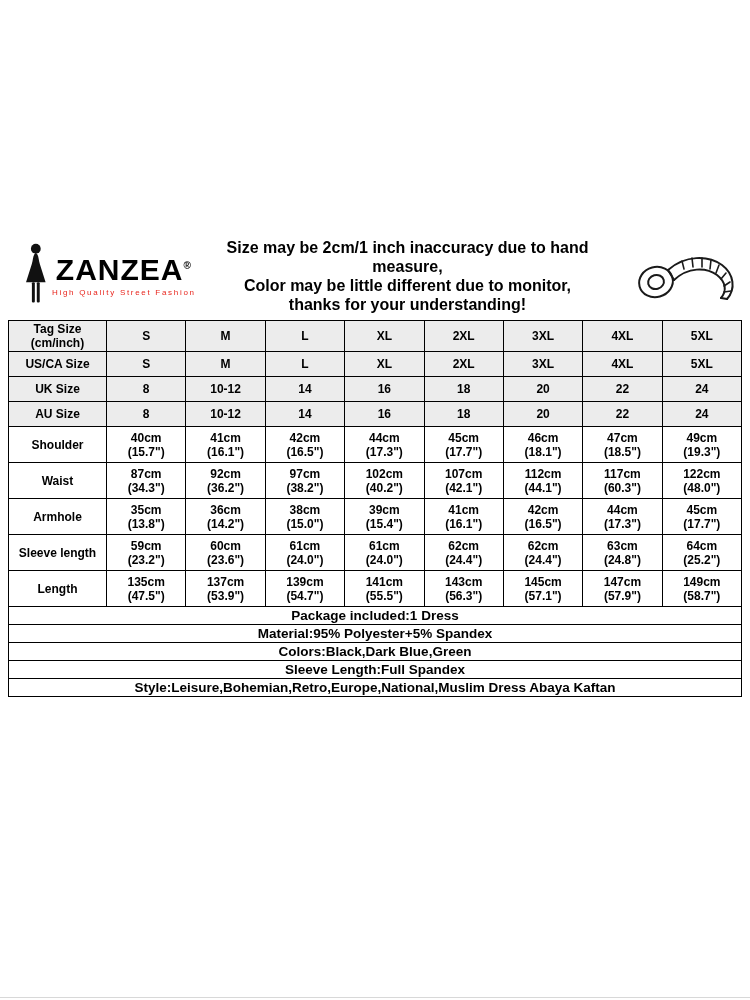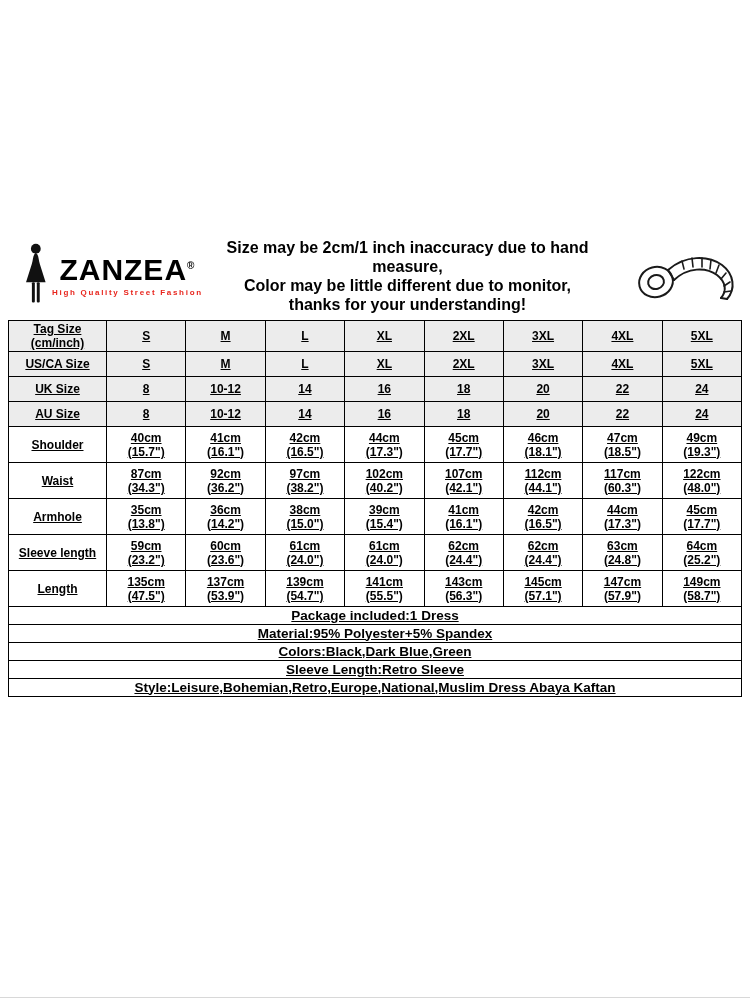--- a/index.html
+++ b/index.html
@@ -16,27 +16,27 @@
   .page::after{
     content:"";position:absolute;left:0;right:0;bottom:2px;height:1px;background:#d8d8d8;
   }
   
   .header{display:flex;align-items:center;height:72px;}
   .logo{display:flex;align-items:center;width:185px;padding-left:12px;box-sizing:border-box;}
   .figure{display:block;margin-right:2px;flex:none;}
   .logo-text{display:flex;flex-direction:column;align-items:center;}
   .brand-line{font-size:30px;font-weight:bold;letter-spacing:1px;line-height:1;white-space:nowrap;}
   .brand-line sup{font-size:10px;font-weight:bold;vertical-align:super;}
-  .tagline{color:#e8251d;font-size:8px;font-weight:bold;letter-spacing:1.7px;margin-top:3px;white-space:nowrap;text-align:center;}
+  .tagline{color:#e8251d;font-size:8px;font-weight:normal;letter-spacing:1.7px;margin-top:3px;white-space:nowrap;text-align:center;}
   .notice{flex:1;text-align:center;font-weight:bold;font-size:16px;line-height:19px;padding:0 4px;}
   .tape{width:120px;display:flex;justify-content:flex-end;align-items:center;}
   
   table.size-table{
     width:100%;border-collapse:collapse;table-layout:fixed;
-    margin-top:8px;font-weight:bold;font-size:12px;text-decoration:underline;
+    margin-top:8px;font-weight:bold;font-size:12px;
   }
   table.size-table td{
     border:1px solid #000;
     text-align:center;vertical-align:middle;
     white-space:pre-line;line-height:14px;
     padding:1px 2px;box-sizing:border-box;
     overflow:hidden;
   }
   col.label-col{width:98px;}
   tr.size td{height:25px;background:#ececec;}
@@ -251,21 +251,21 @@
         <tr>
           <td colspan="9" class="footer-cell">Package included:1 Dress</td>
         </tr>
         <tr>
           <td colspan="9" class="footer-cell">Material:95% Polyester+5% Spandex</td>
         </tr>
         <tr>
           <td colspan="9" class="footer-cell">Colors:Black,Dark Blue,Green</td>
         </tr>
         <tr>
-          <td colspan="9" class="footer-cell">Sleeve Length:Retro Sleeve</td>
+          <td colspan="9" class="footer-cell">Sleeve Length:Full Spandex</td>
         </tr>
         <tr>
           <td colspan="9" class="footer-cell">Style:Leisure,Bohemian,Retro,Europe,National,Muslim Dress Abaya Kaftan</td>
         </tr>
       </tbody>
   </table>
 
 </div>
 
 </body></html>

